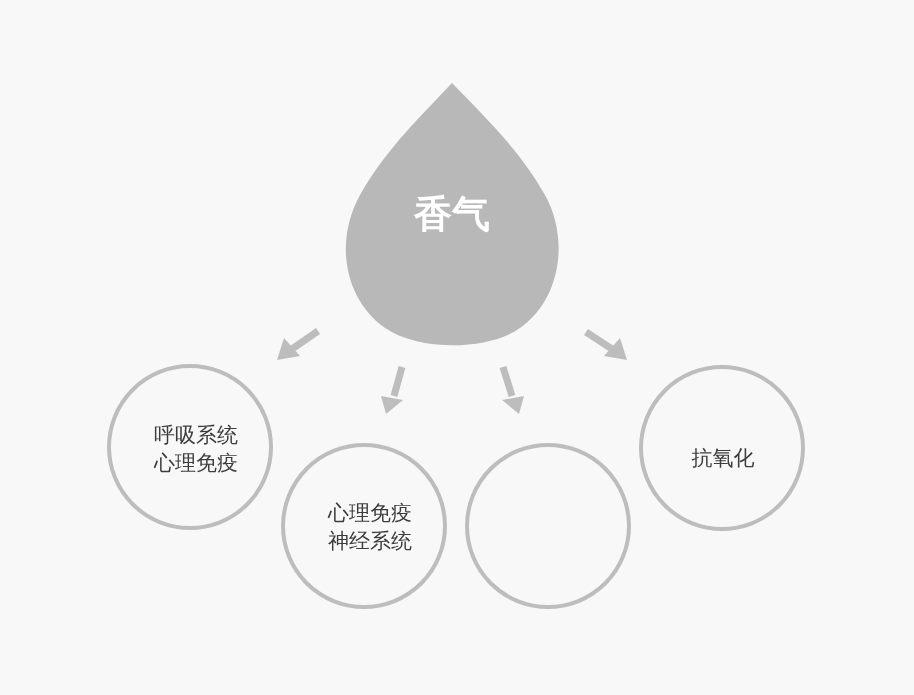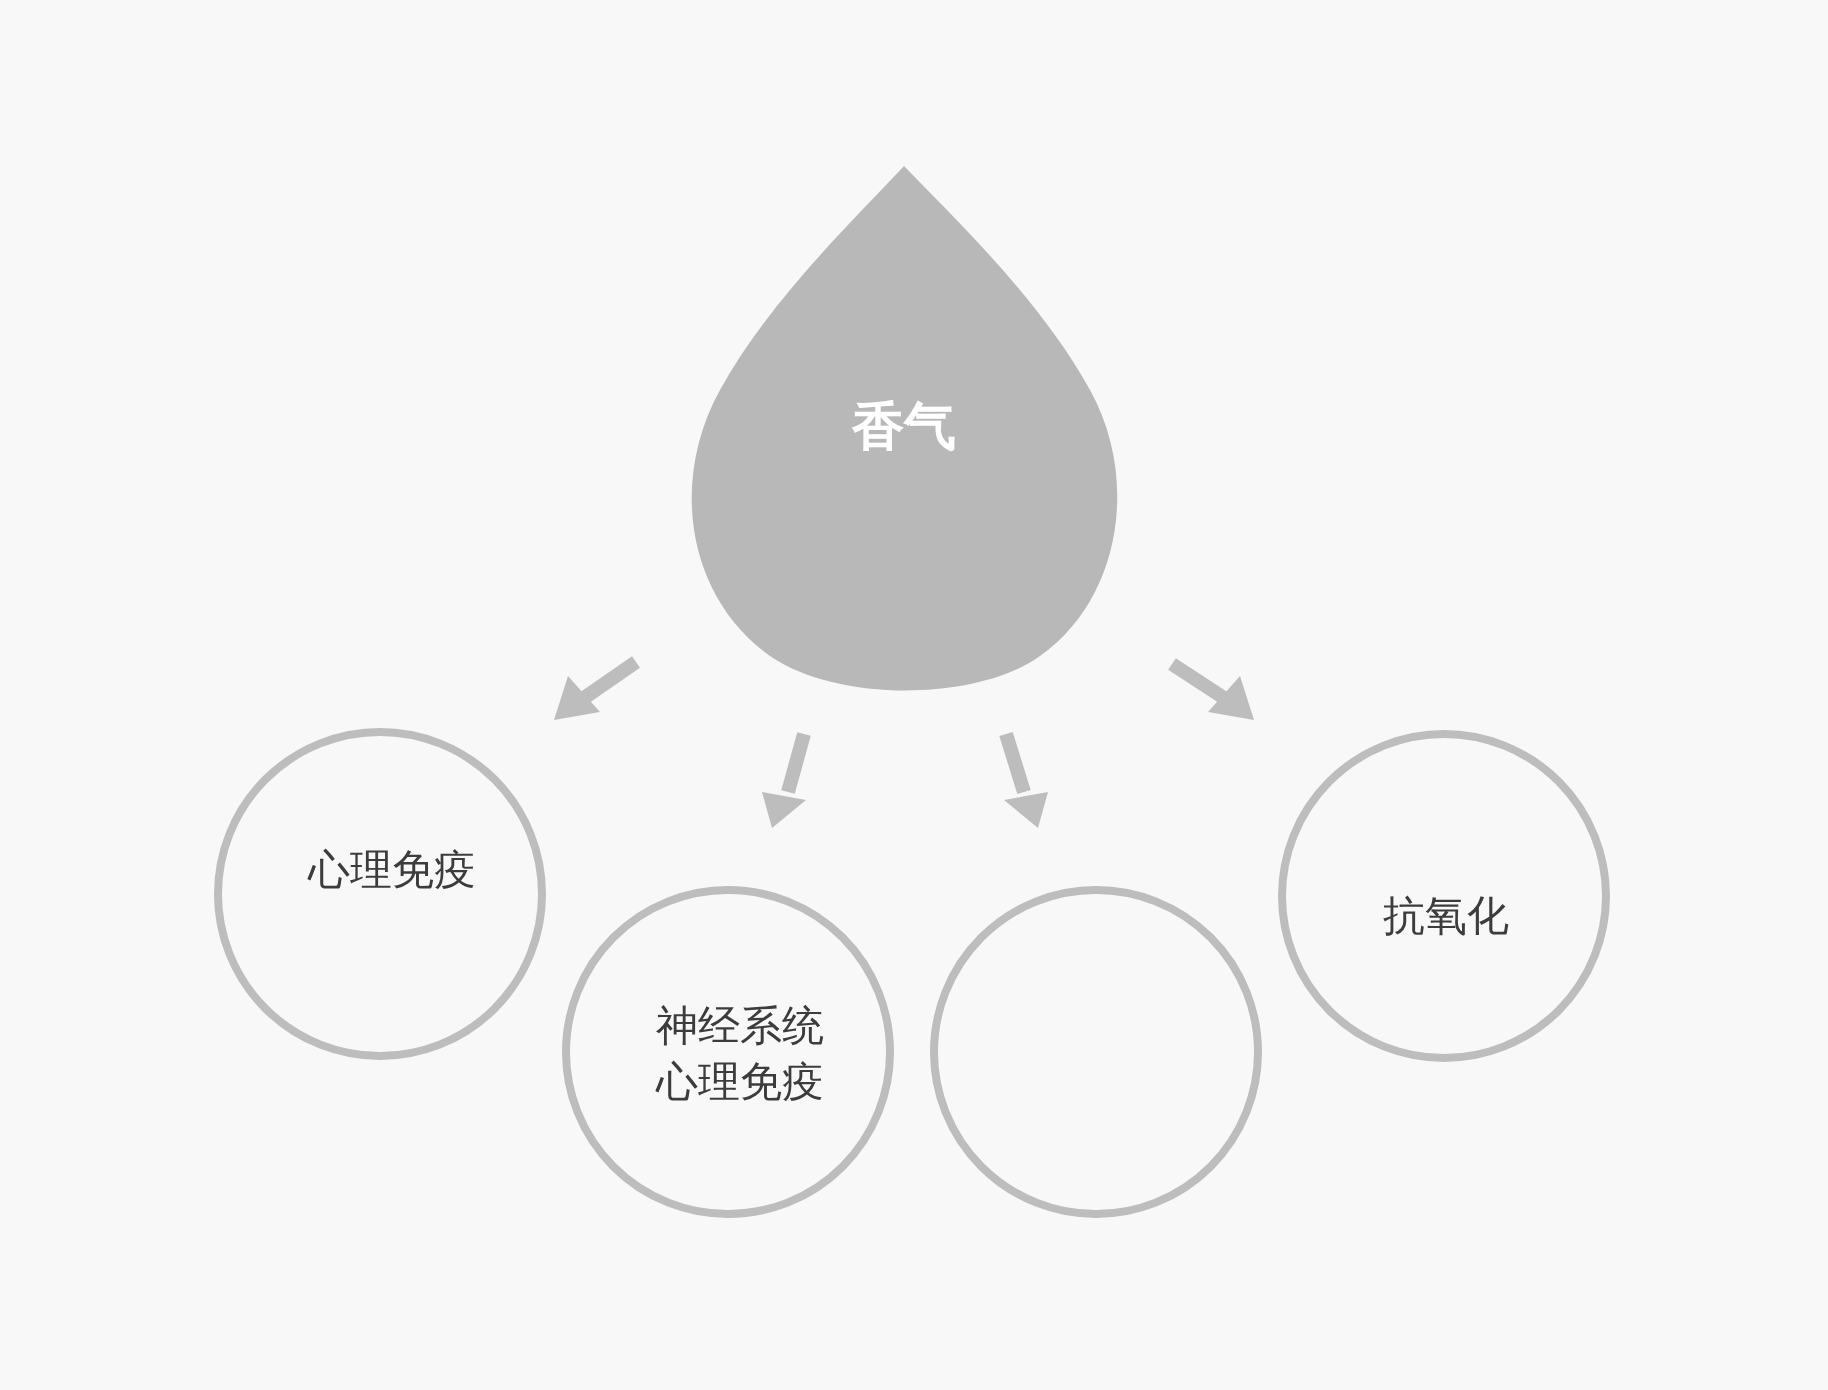--- a/index.html
+++ b/index.html
@@ -9,21 +9,21 @@
       position: relative;
       overflow: hidden;
       font-family: "DejaVu Sans", "Liberation Sans", sans-serif;
     }
     #diagram { position: absolute; left: 0; top: 0; }
     .drop-label {
       position: absolute;
       left: 352px; top: 190px; width: 200px;
       text-align: center;
       color: #ffffff;
-      font-size: 26px;
+      font-size: 38px;
       font-weight: bold;
       line-height: 48px;
     }
     .node-label {
       position: absolute;
       width: 160px;
       text-align: center;
       color: #3c3c3c;
       font-size: 21px;
       line-height: 28px;
@@ -63,26 +63,27 @@
   <circle cx="364" cy="526" r="81" fill="none" stroke="#bdbdbd" stroke-width="4"></circle>
   <circle cx="548" cy="526" r="81" fill="none" stroke="#bdbdbd" stroke-width="4"></circle>
   <circle cx="722" cy="448" r="81" fill="none" stroke="#bdbdbd" stroke-width="4"></circle>
 </svg>
 
 <div class="drop-label">
   <span style="display:block">香气</span>
 </div>
 
 <div class="node-label" style="left:116px; top:421px;">
+  <span>呼吸系统</span>
   <span>心理免疫</span>
 </div>
 
 <div class="node-label" style="left:290px; top:499px;">
+  <span>心理免疫</span>
   <span>神经系统</span>
-  <span>心理免疫</span>
 </div>
 
 <div class="node-label" style="left:470px; top:499px;">
 </div>
 
 <div class="node-label" style="left:643px; top:421px;margin-top:23px;">
   <span>抗氧化</span>
 </div>
 
 </body></html>

